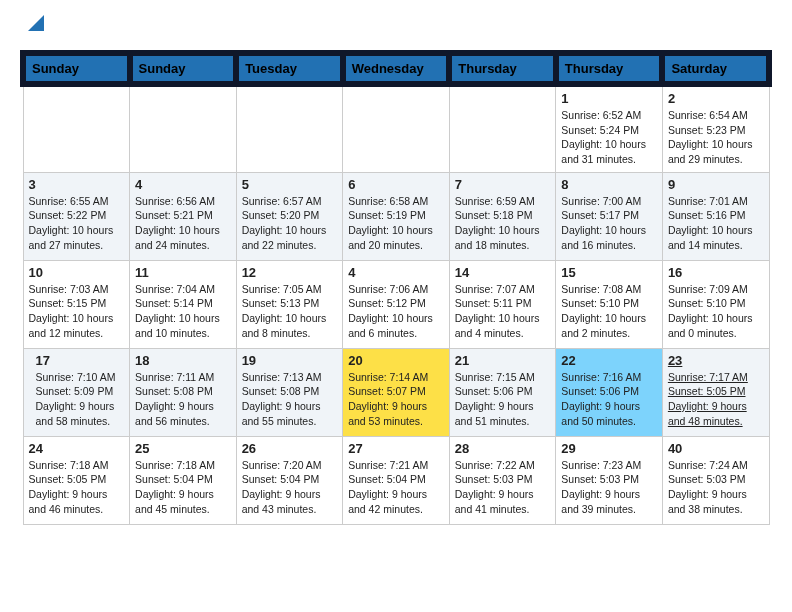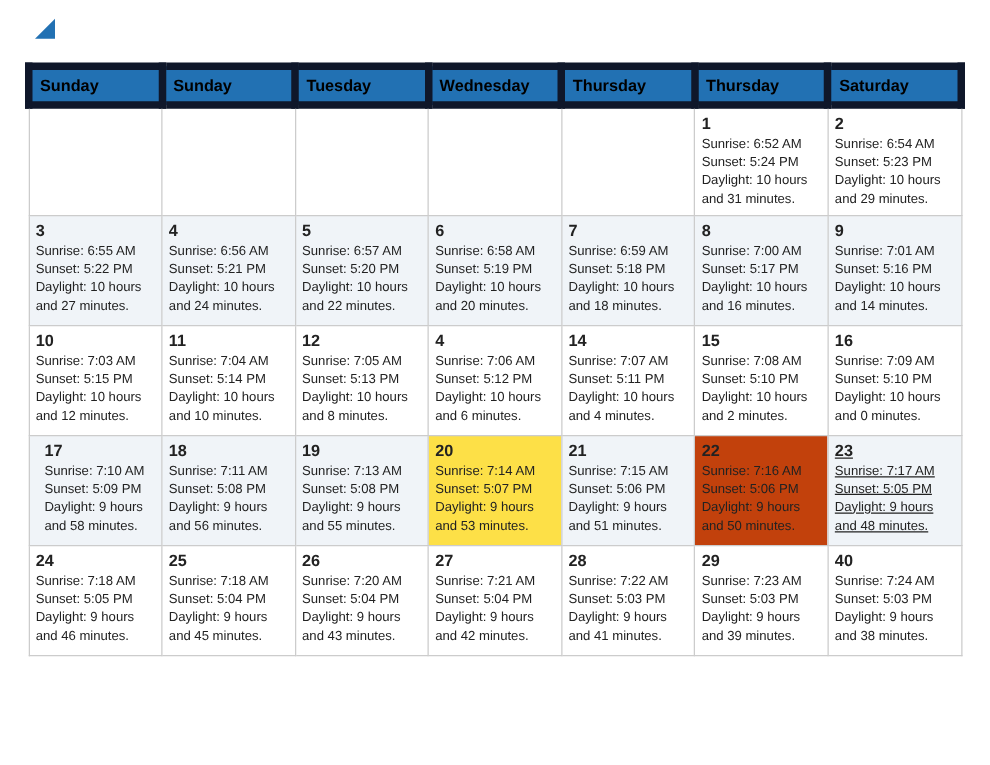--- a/index.html
+++ b/index.html
@@ -279,21 +279,21 @@
 Daylight: 9 hours
 and 53 minutes.</div>
           </td>
           <td style="background: rgb(240, 244, 248);">
             <span class="day-num">21</span>
             <div class="day-info">Sunrise: 7:15 AM
 Sunset: 5:06 PM
 Daylight: 9 hours
 and 51 minutes.</div>
           </td>
-          <td style="background: #c2410c;">
+          <td style="background: #7dd3fc;">
             <span class="day-num">22</span>
             <div class="day-info">Sunrise: 7:16 AM
 Sunset: 5:06 PM
 Daylight: 9 hours
 and 50 minutes.</div>
           </td>
           <td style="background: rgb(240, 244, 248); text-decoration: underline;">
             <span class="day-num">23</span>
             <div class="day-info">Sunrise: 7:17 AM
 Sunset: 5:05 PM

